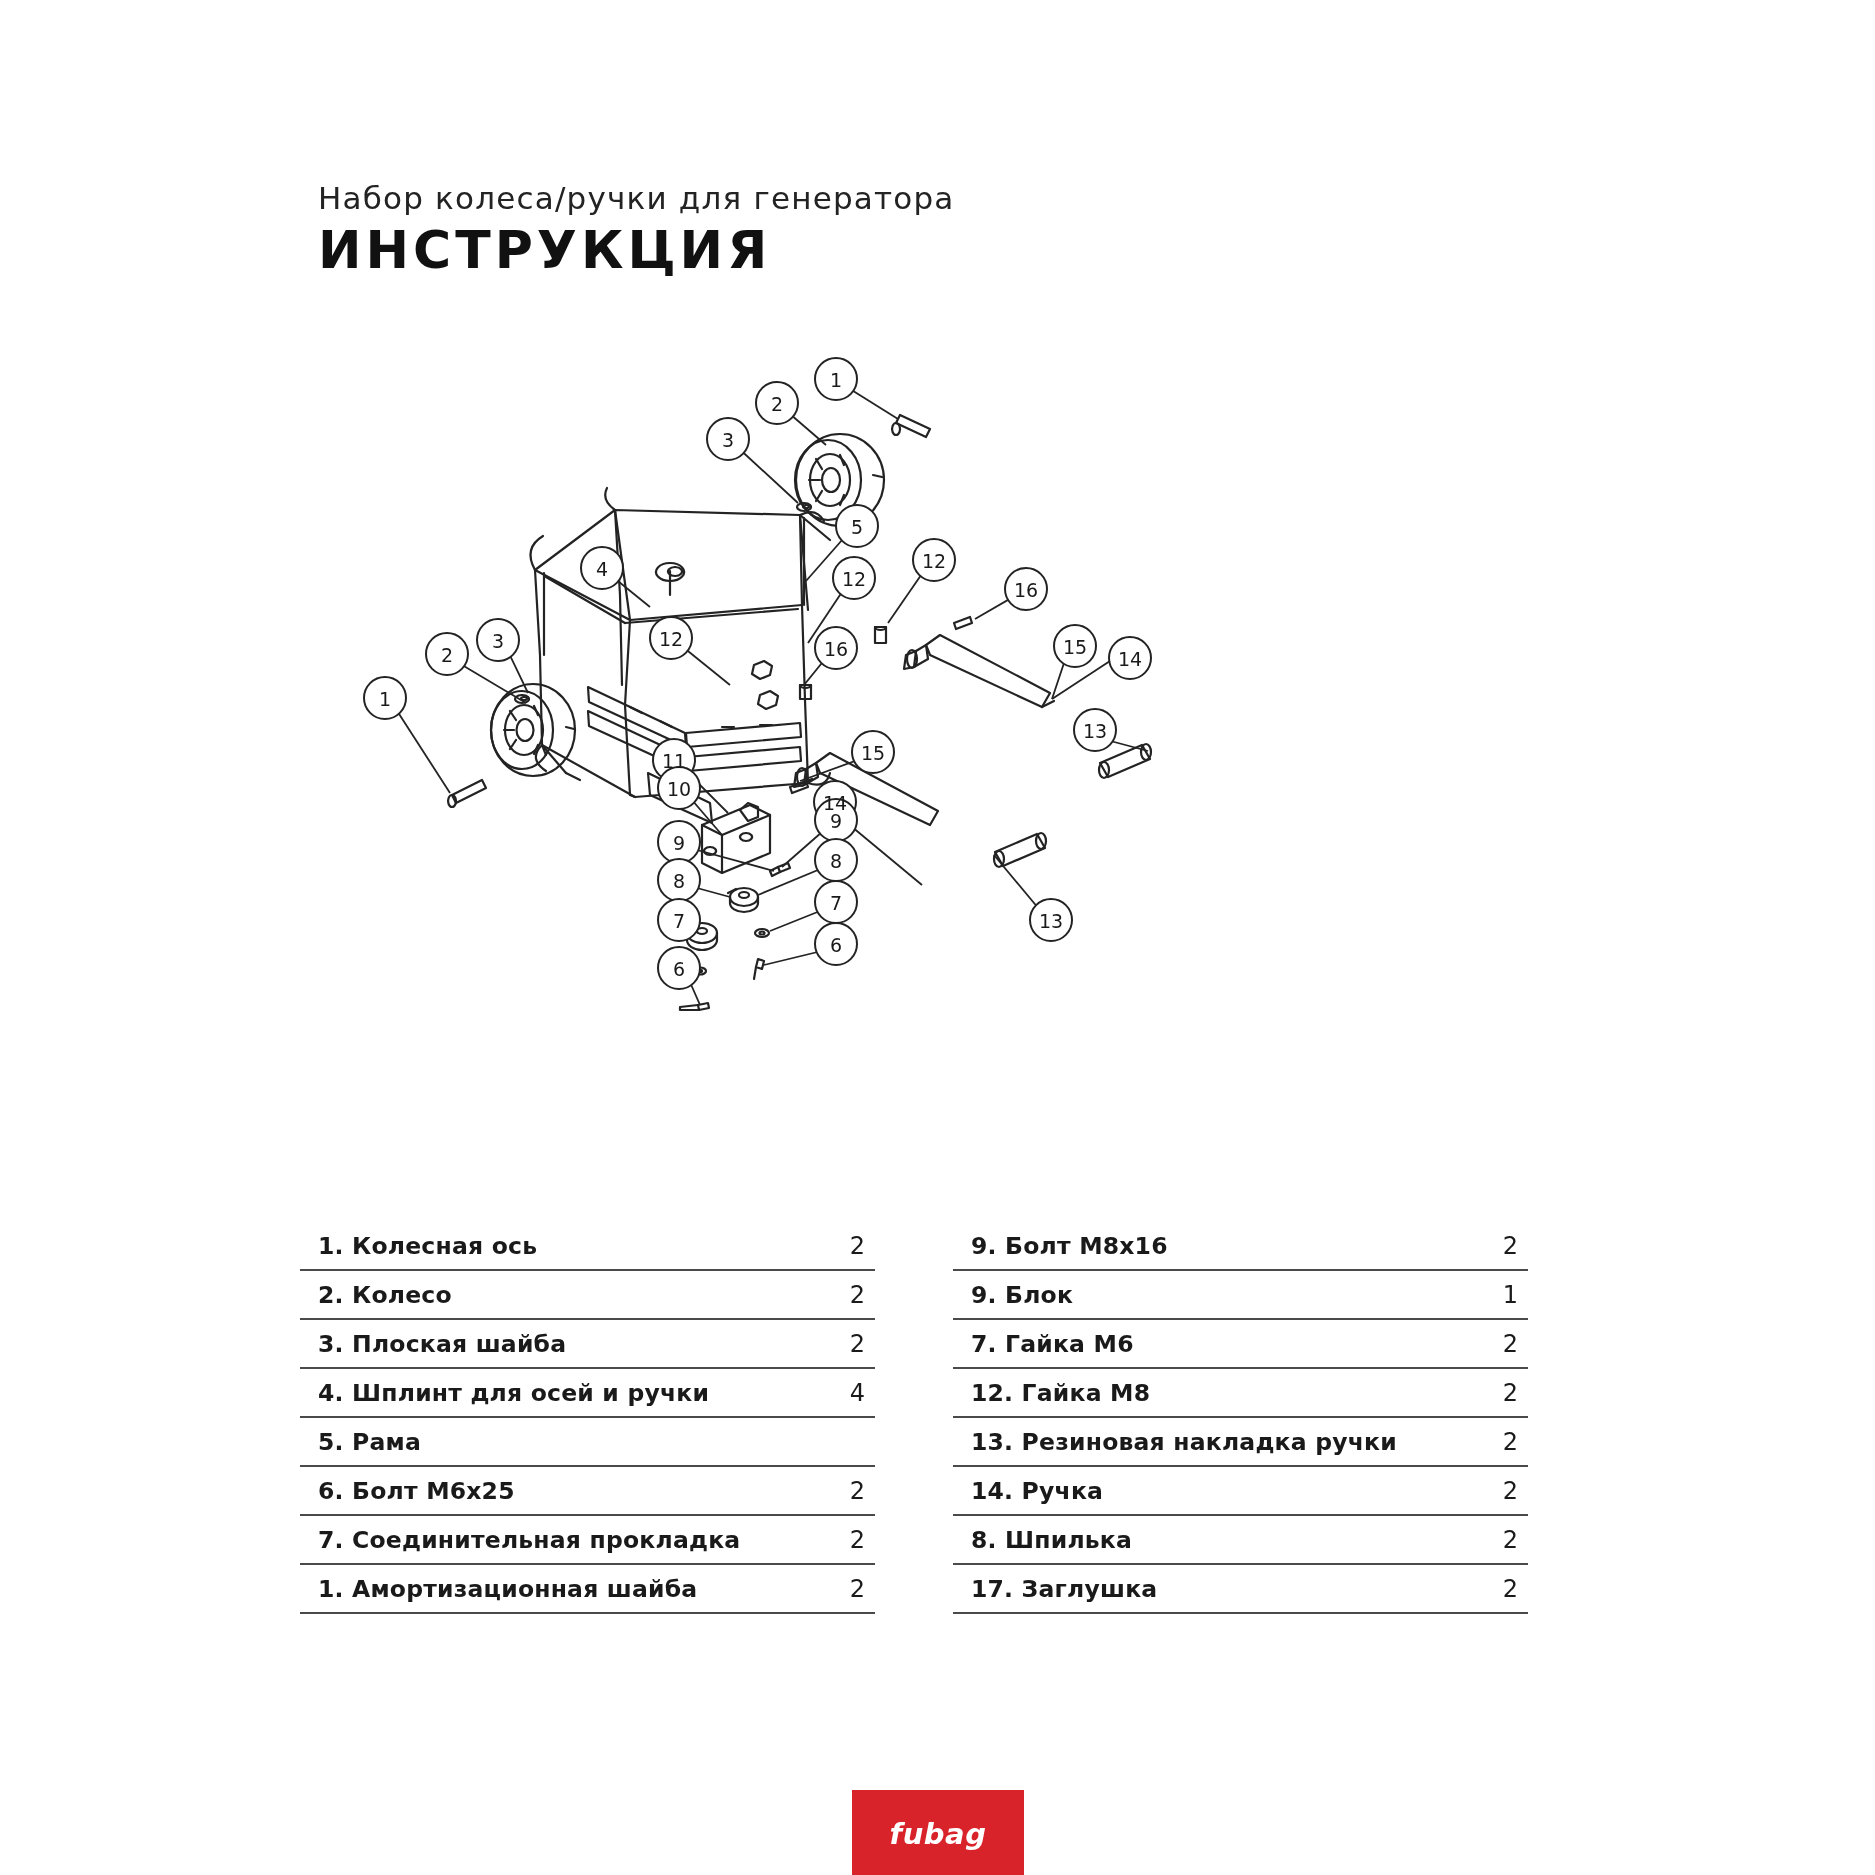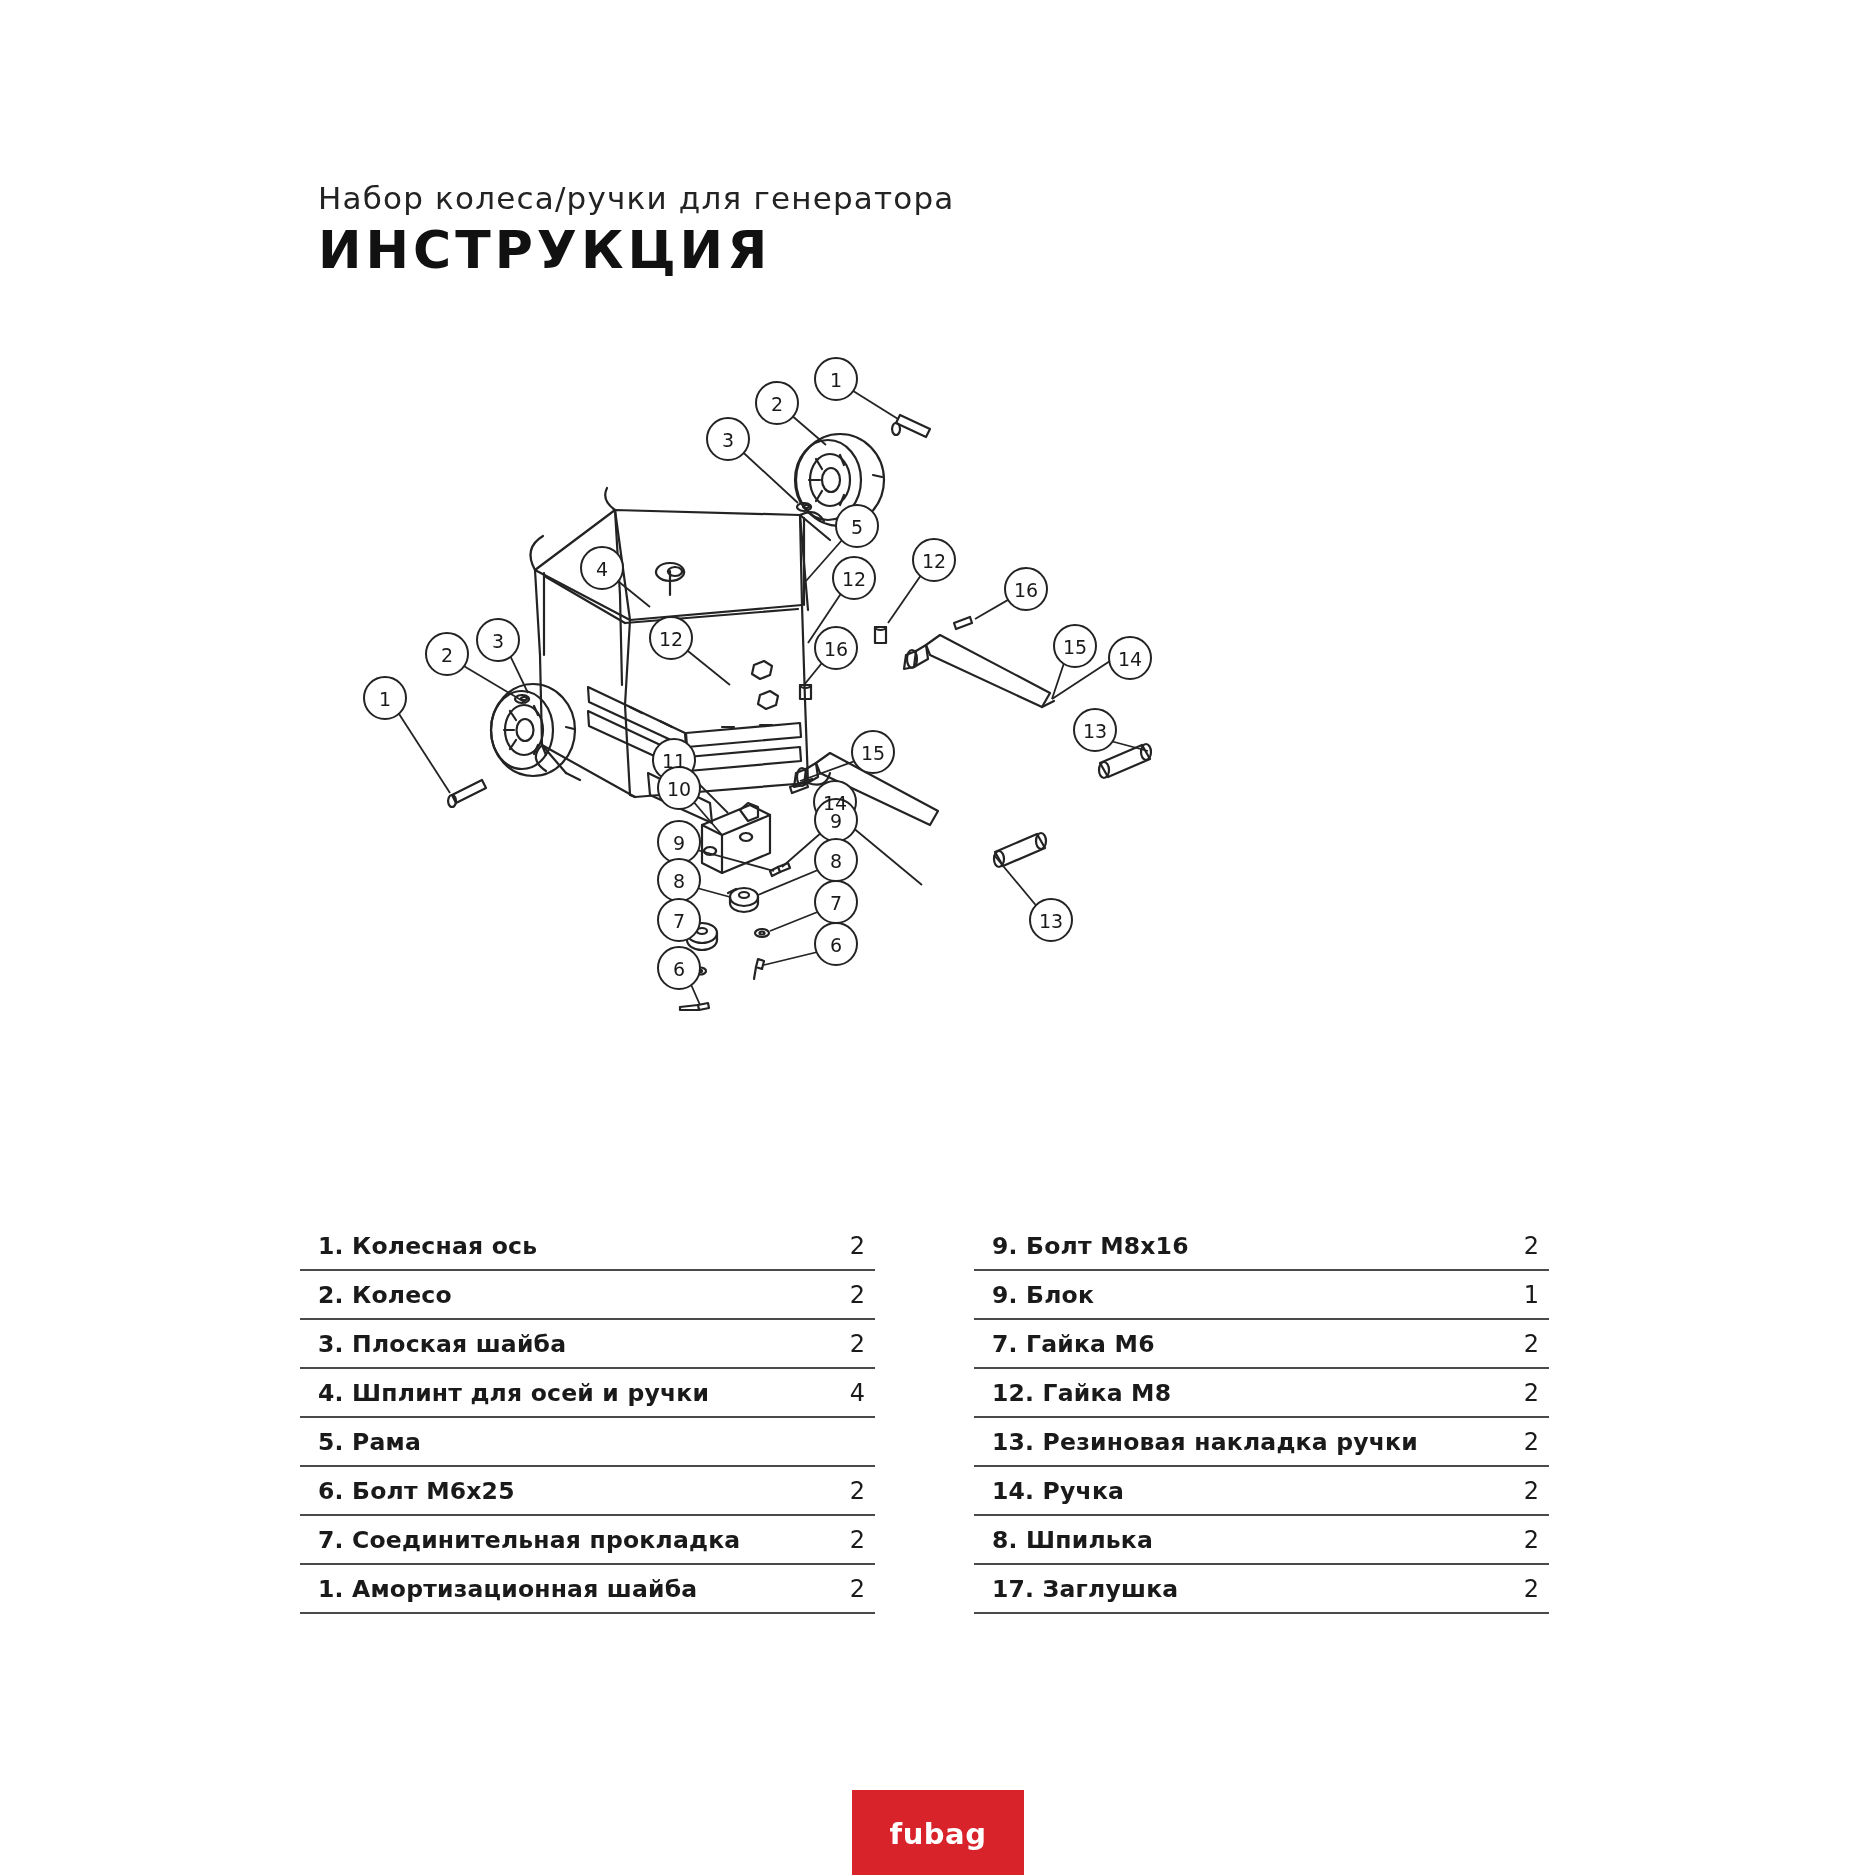--- a/index.html
+++ b/index.html
@@ -61,21 +61,21 @@
     height: 870px;
   }
 
   
   .parts {
     position: absolute;
     left: 300px;
     top: 1222px;
     width: 1300px;
     display: flex;
-    gap: 99px;
+    gap: 78px;
   }
   .parts-col {
     width: 575px;
   }
   .part-row {
     display: flex;
     align-items: baseline;
     justify-content: space-between;
     border-bottom: 2px solid #4a4a4a;
     padding: 10px 4px 9px 18px;
@@ -104,20 +104,21 @@
     top: 1790px;
     width: 172px;
     height: 88px;
     background: #d8232a;
     display: flex;
     align-items: center;
     justify-content: center;
   }
   .footer-logo .logo-text {
     font-family: "DejaVu Sans", sans-serif;
+    font-style: italic;
     font-weight: 700;
     font-size: 29px;
     color: #ffffff;
     letter-spacing: 0.5px;
   }
 
   
 </style>
 </head>
 <body>

